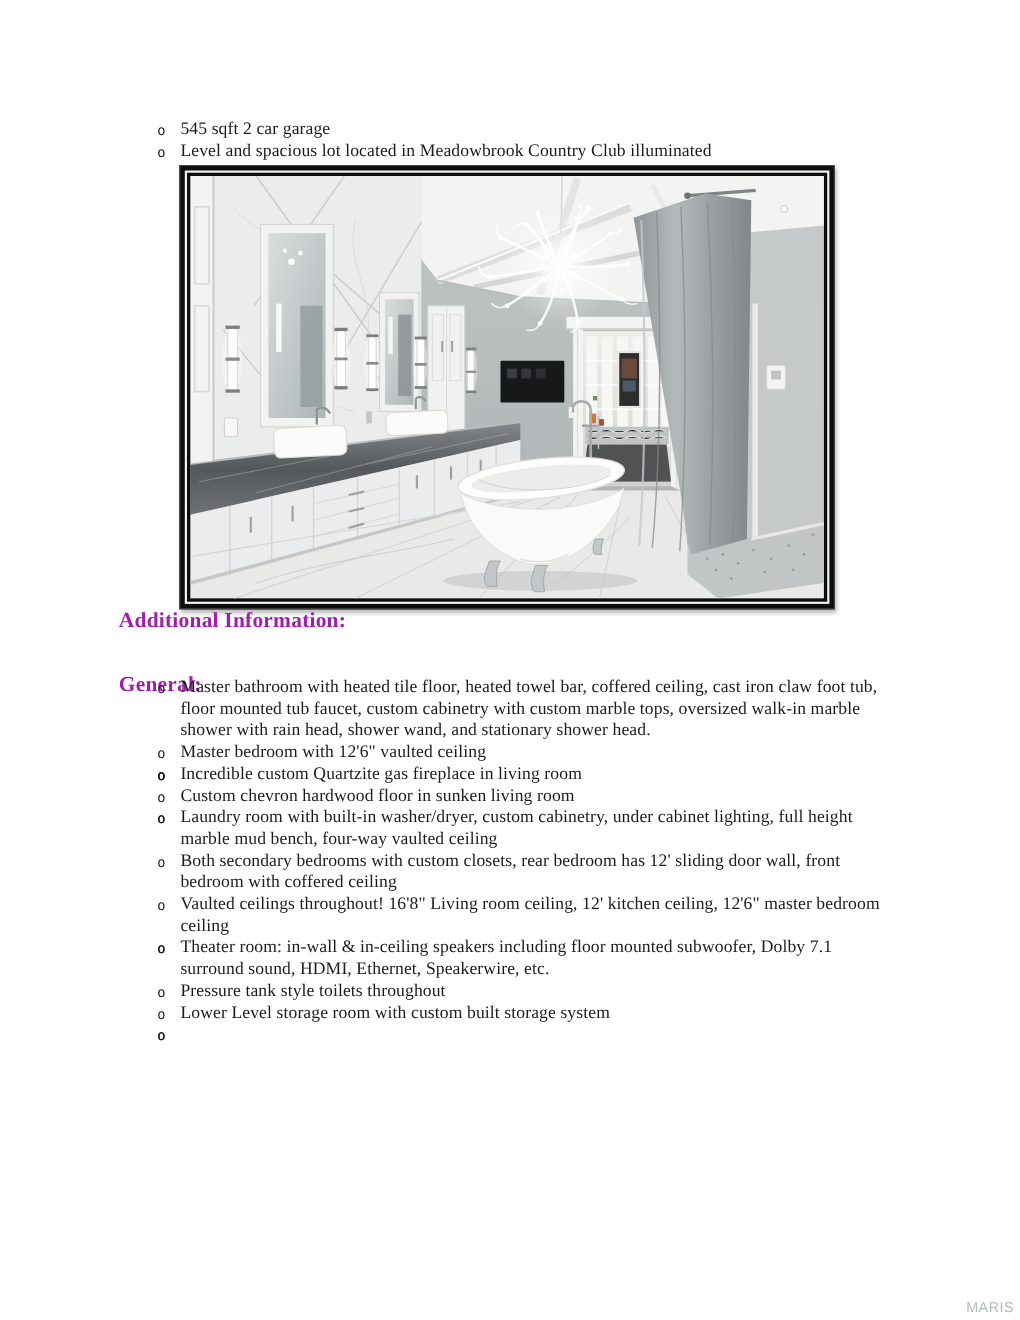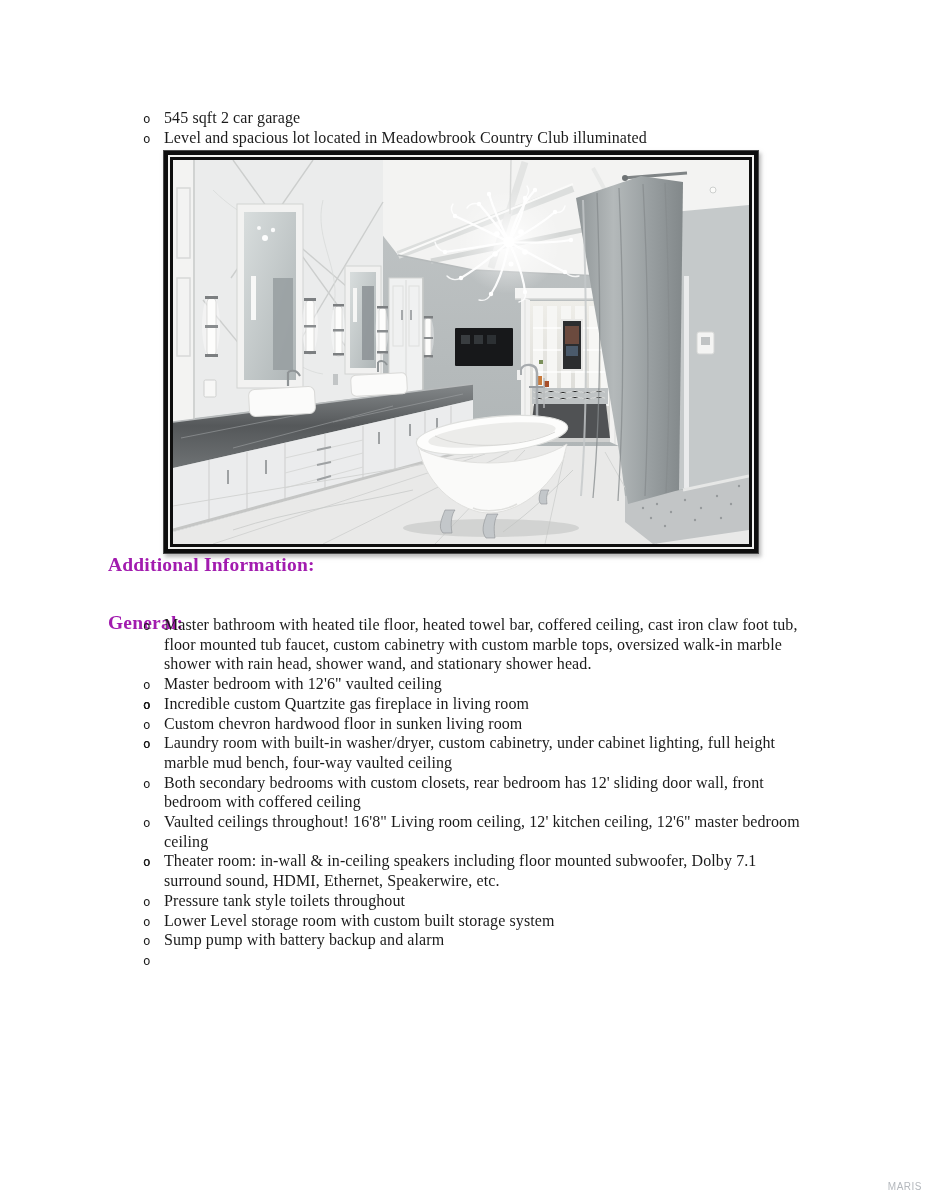--- a/index.html
+++ b/index.html
@@ -29,21 +29,21 @@
     box-sizing:border-box;background:#0e0e0e;border:1px solid #4a4a4a;
     padding:4px;box-shadow:2px 3px 4px rgba(125,125,125,.55);
   }
   .photo-mat{
     width:100%;height:100%;box-sizing:border-box;
     border:2px solid #f2f2f0;background:#0e0e0e;padding:3px;
   }
   .photo-mat svg{display:block;width:100%;height:100%;}
   .watermark{
     position:absolute;top:1181px;right:5px;
-    font-family:"Liberation Sans", sans-serif;font-size:10px;
+    font-family:"Liberation Sans", sans-serif;font-size:13px;
     color:#b4b8bd;letter-spacing:0.5px;
   }
 </style>
 </head>
 <body>
 
 <div class="page">
 
   <ul class="feature-list top-list">
 
@@ -488,21 +488,20 @@
         <span>Pressure tank style toilets throughout</span>
       </li>
 
       <li>
         <span class="marker">o</span>
         <span>Lower Level storage room with custom built storage system</span>
       </li>
 
       <li>
         <span class="marker">o</span>
-        <span>Sump pump with battery backup and alarm</span>
       </li>
 
       <li>
         <span class="marker">o</span>
       </li>
     </ul>
 
   <div class="watermark">MARIS</div>
 </div>
 

